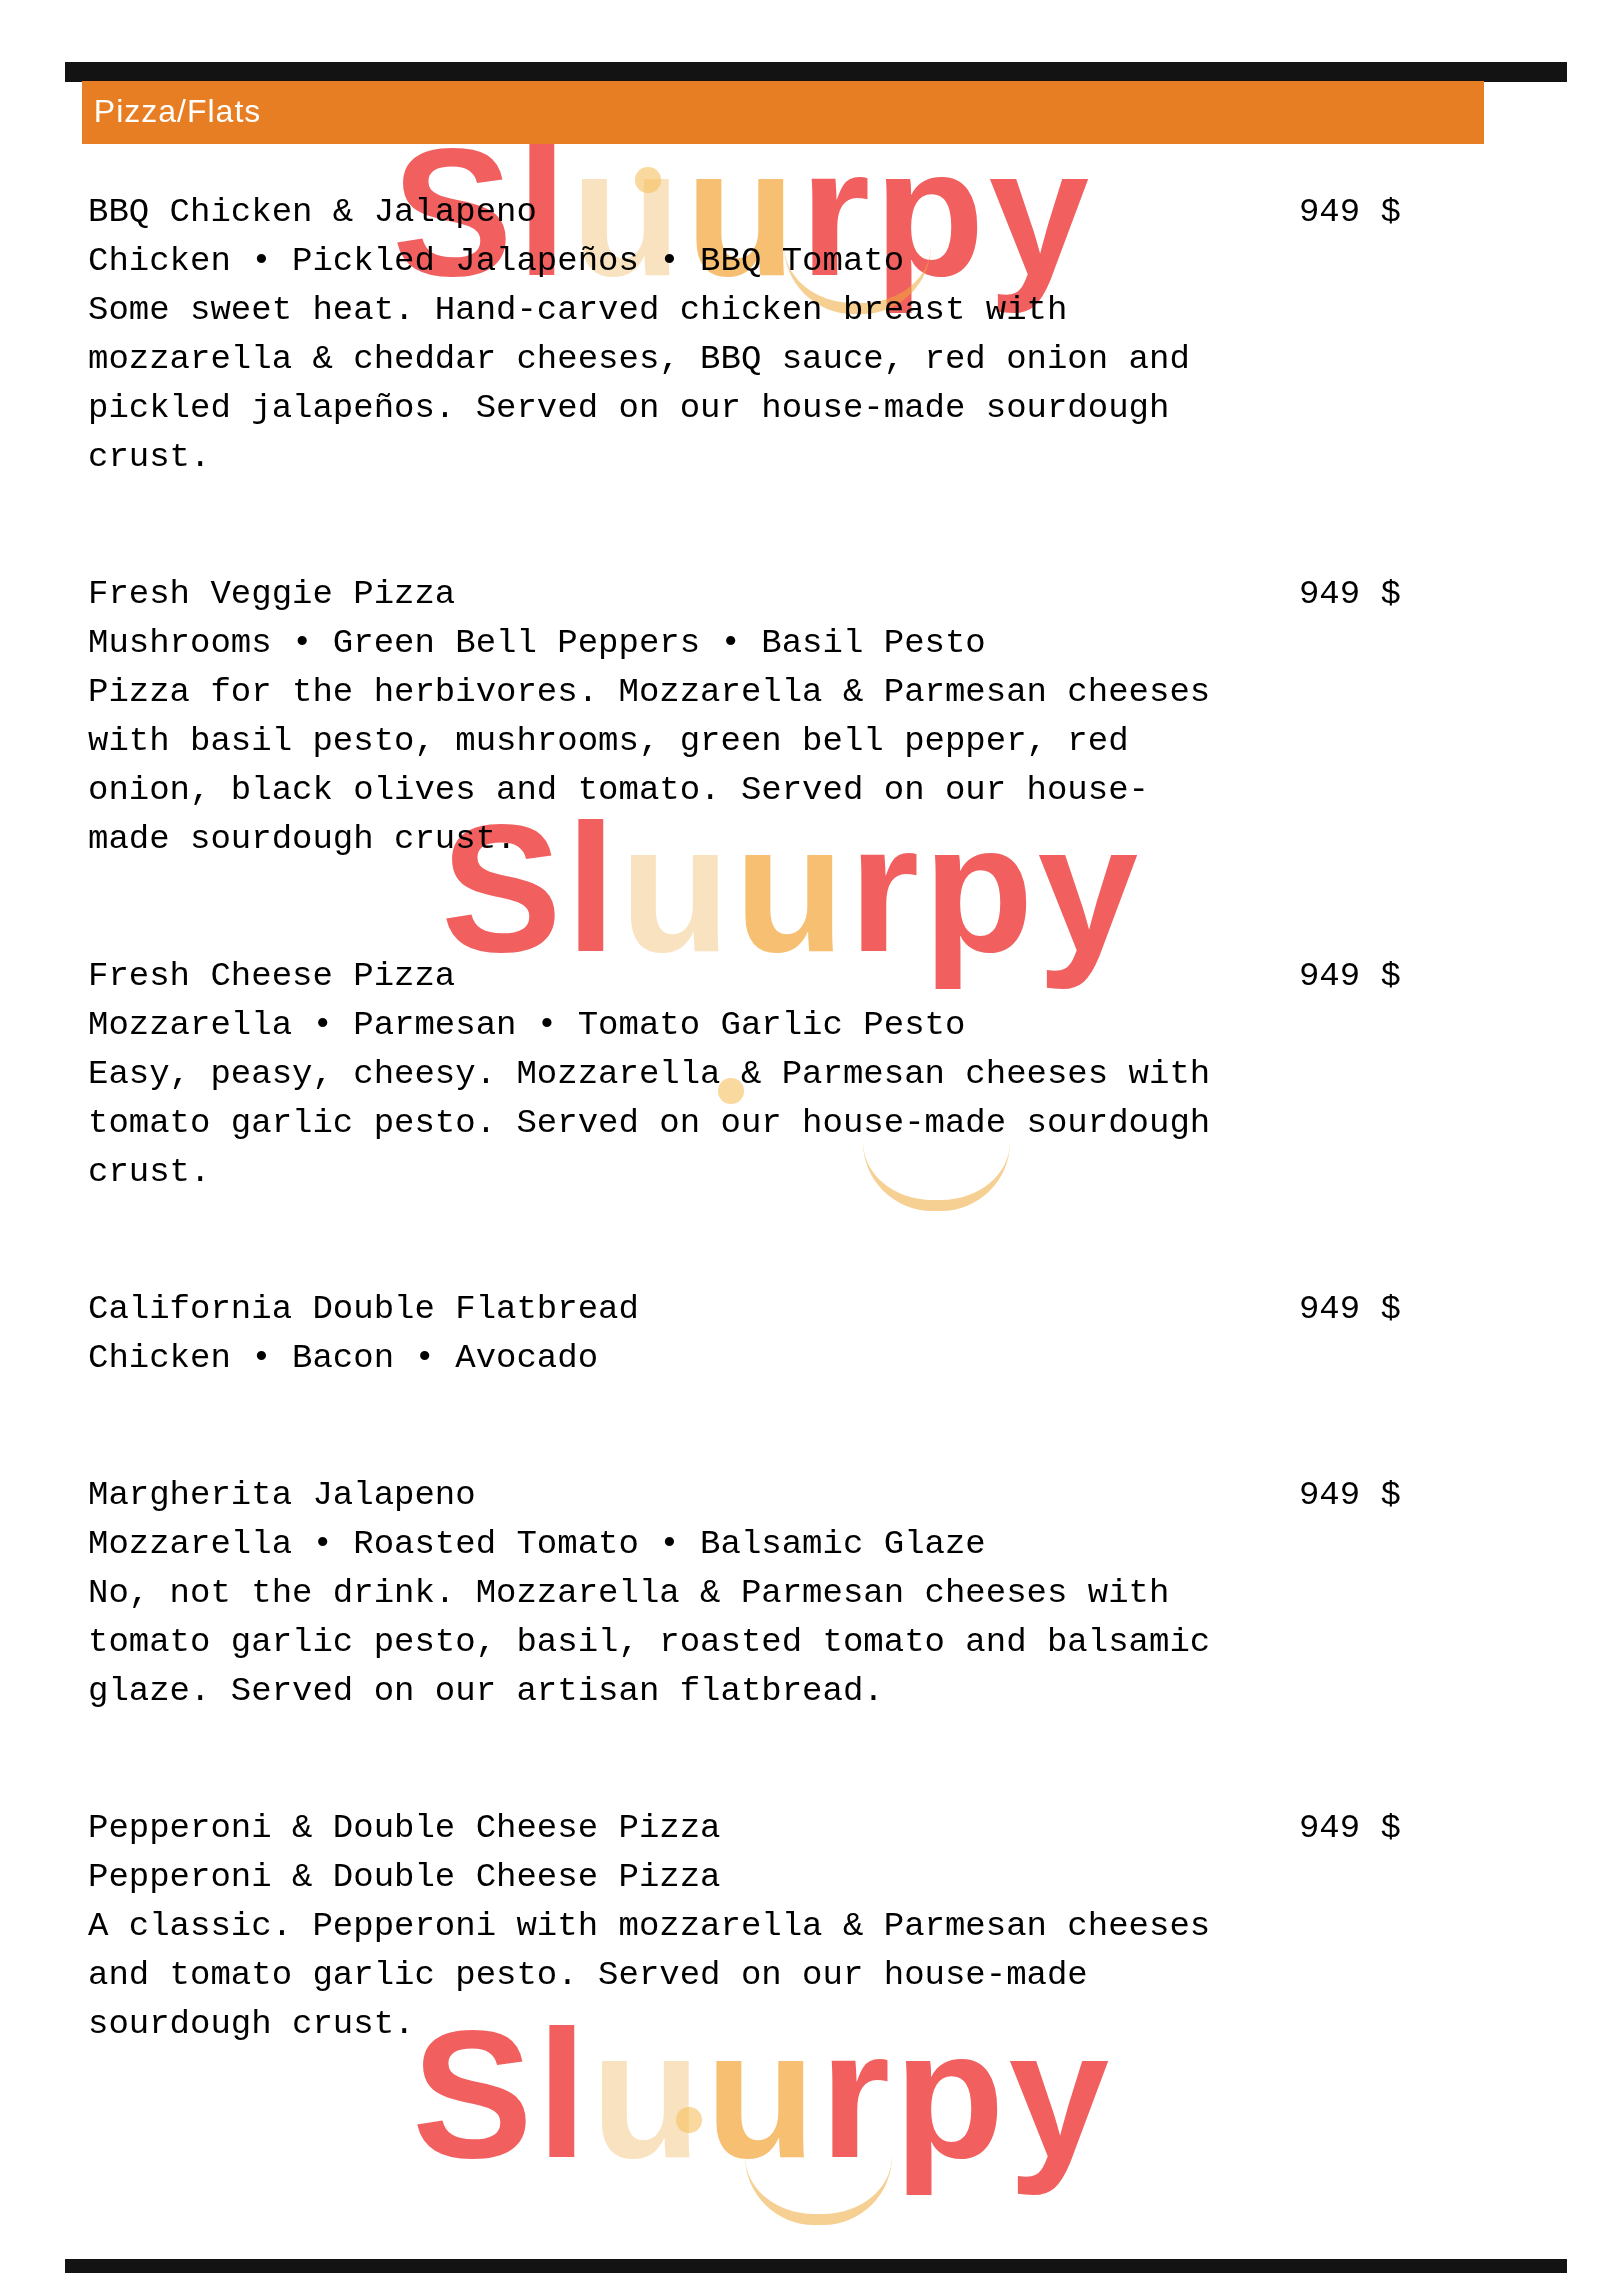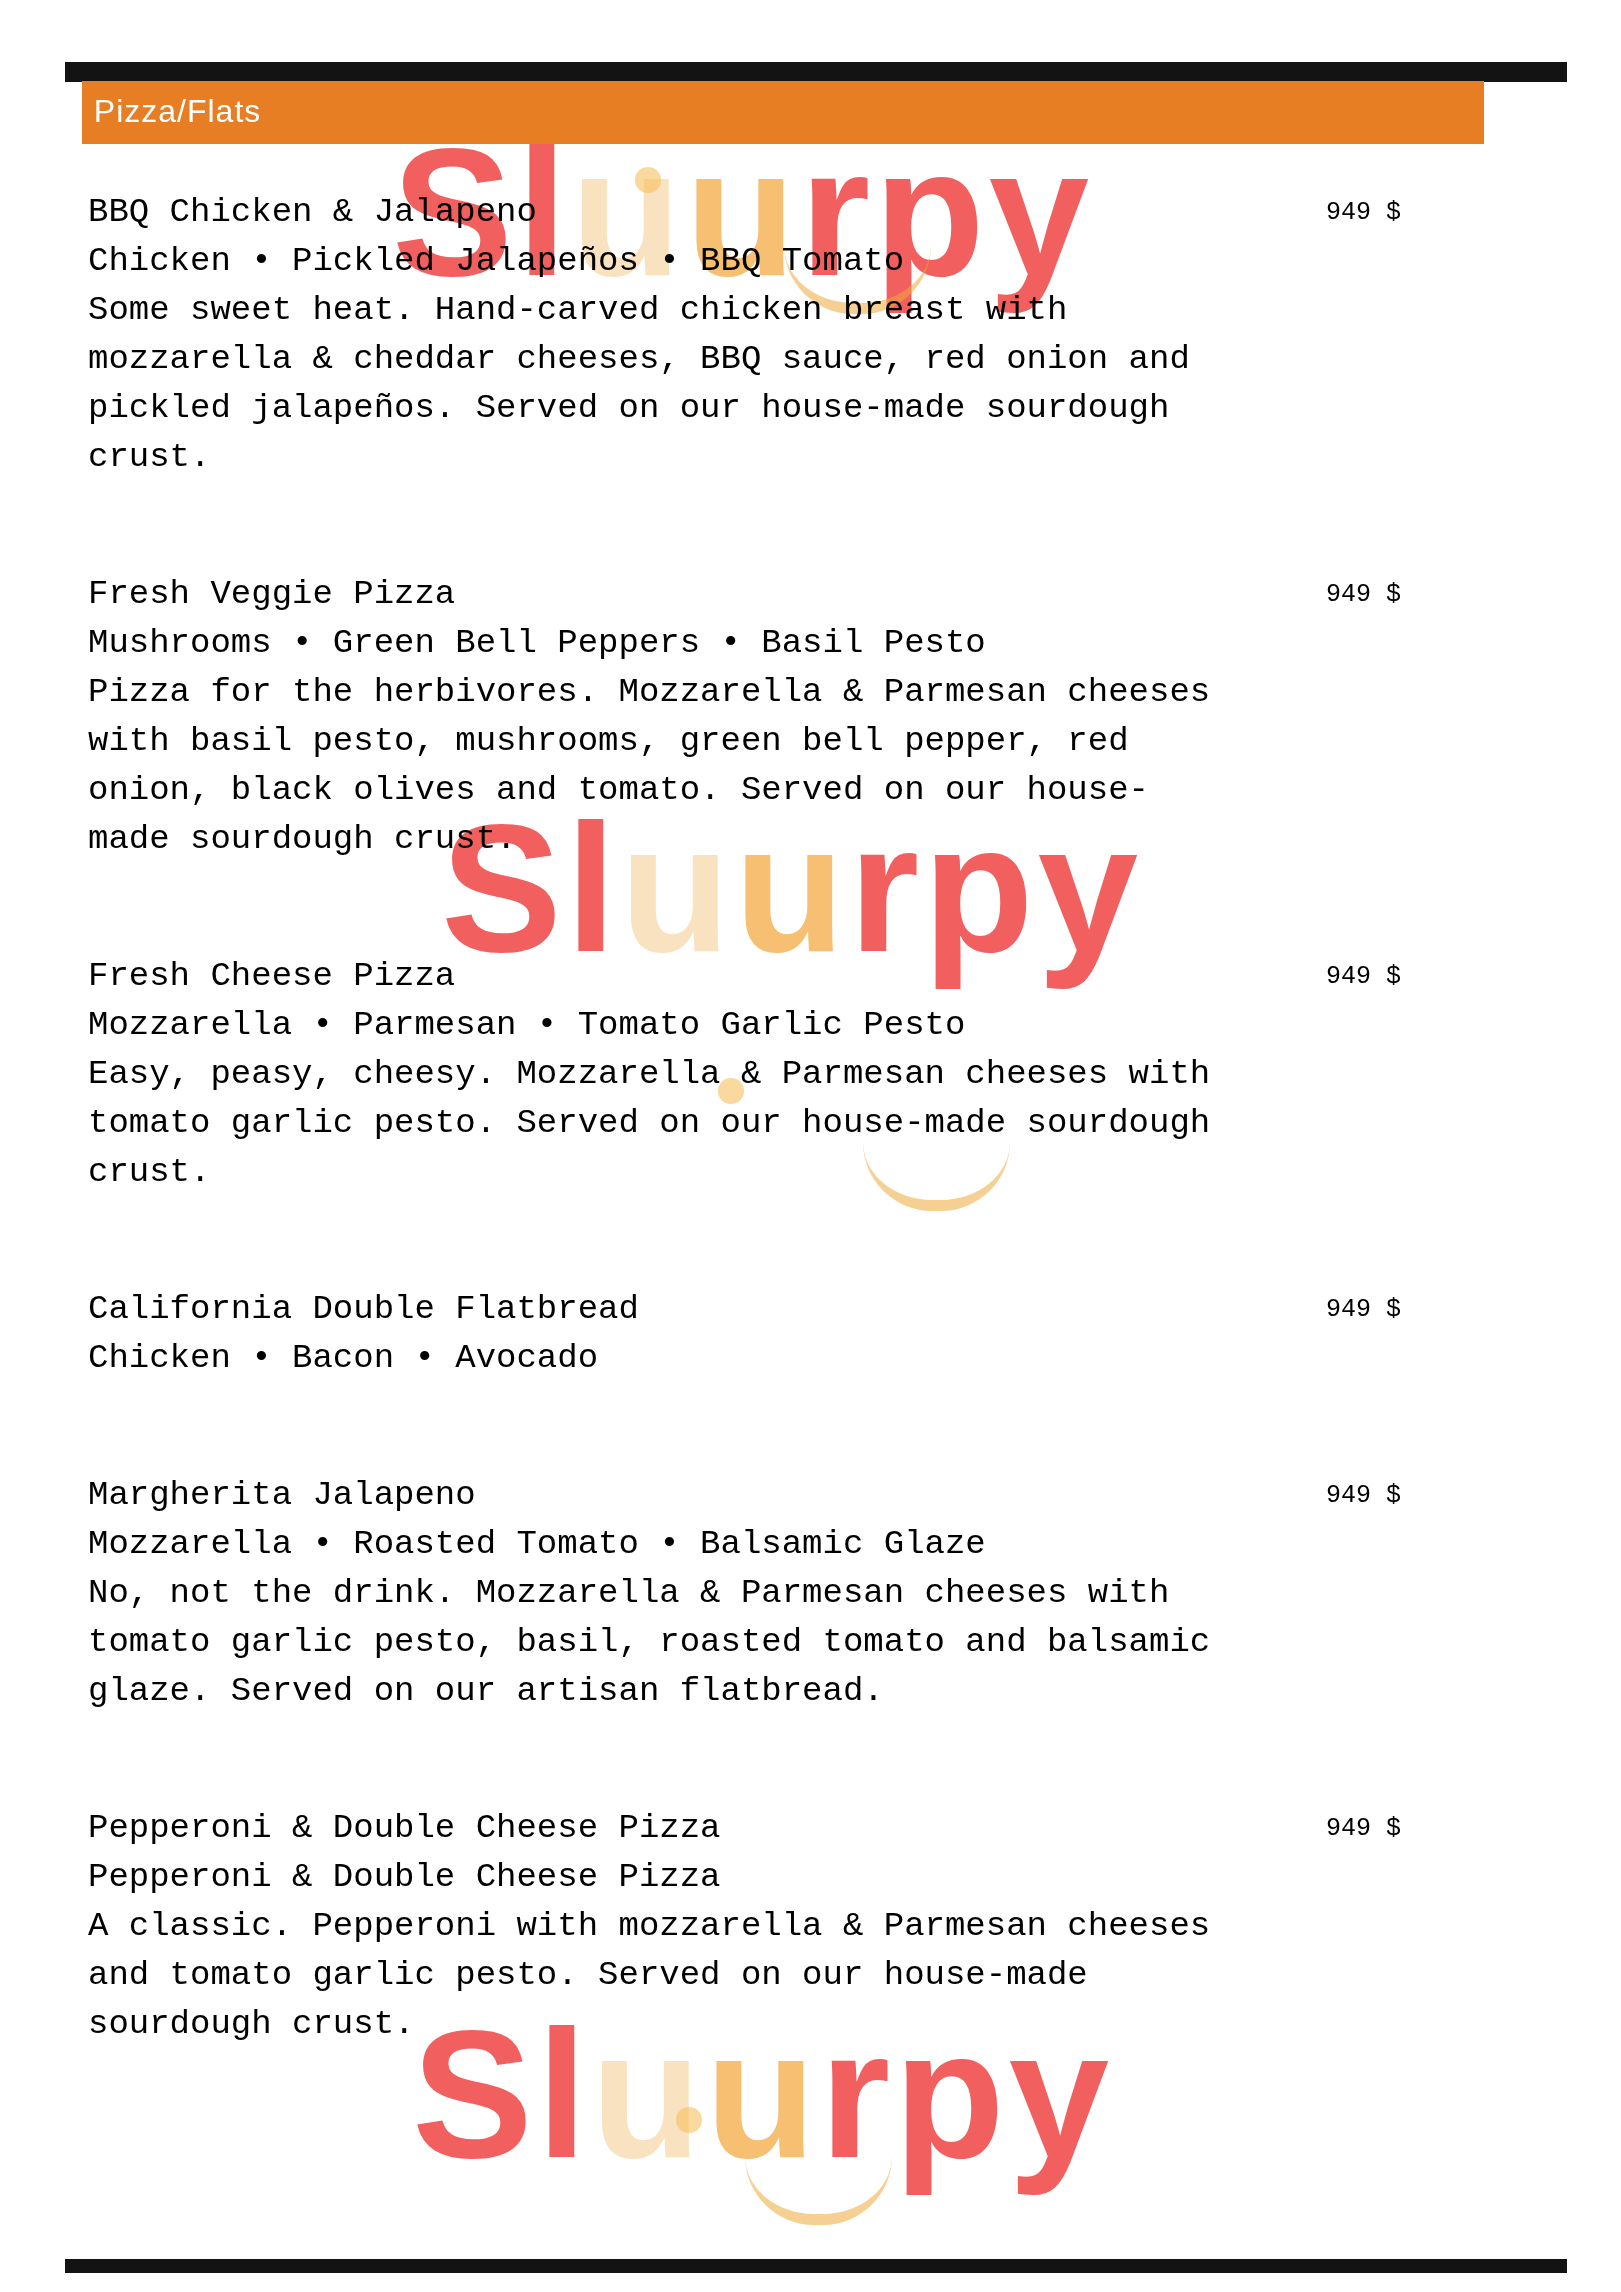--- a/index.html
+++ b/index.html
@@ -48,21 +48,21 @@
     font-size: 34px;
     line-height: 49px;
     font-family: Liberation Mono, monospace;
   }
   .item .text { width: 1137px; }
   .item .name { }
   .item .tagline { }
   .item .desc { }
   .item .price {
     position: absolute; right: 0; top: 0;
-    font-size: 25px; line-height: 49px;
+    font-size: 34px; line-height: 49px;
     white-space: nowrap;
   }
 
   
   .wm {
     position: absolute; z-index: 0;
     font-family: "Liberation Sans", sans-serif;
     font-weight: bold;
     font-size: 181px;
     letter-spacing: 3.9px;

